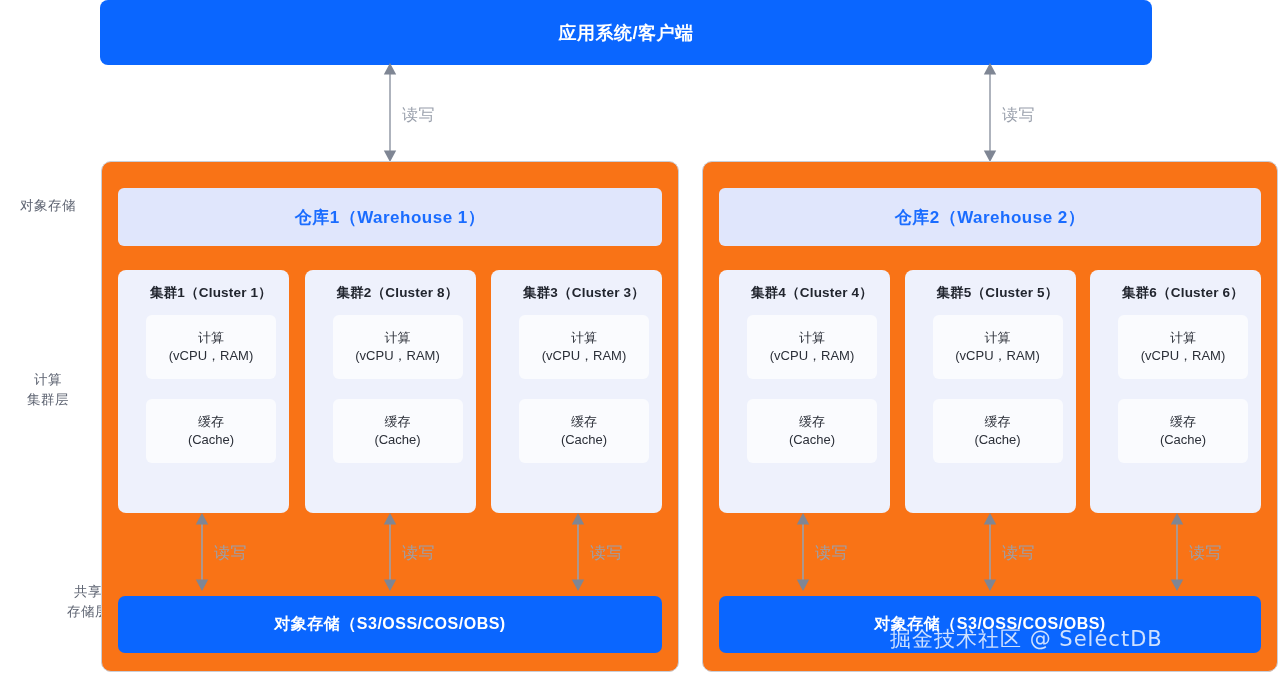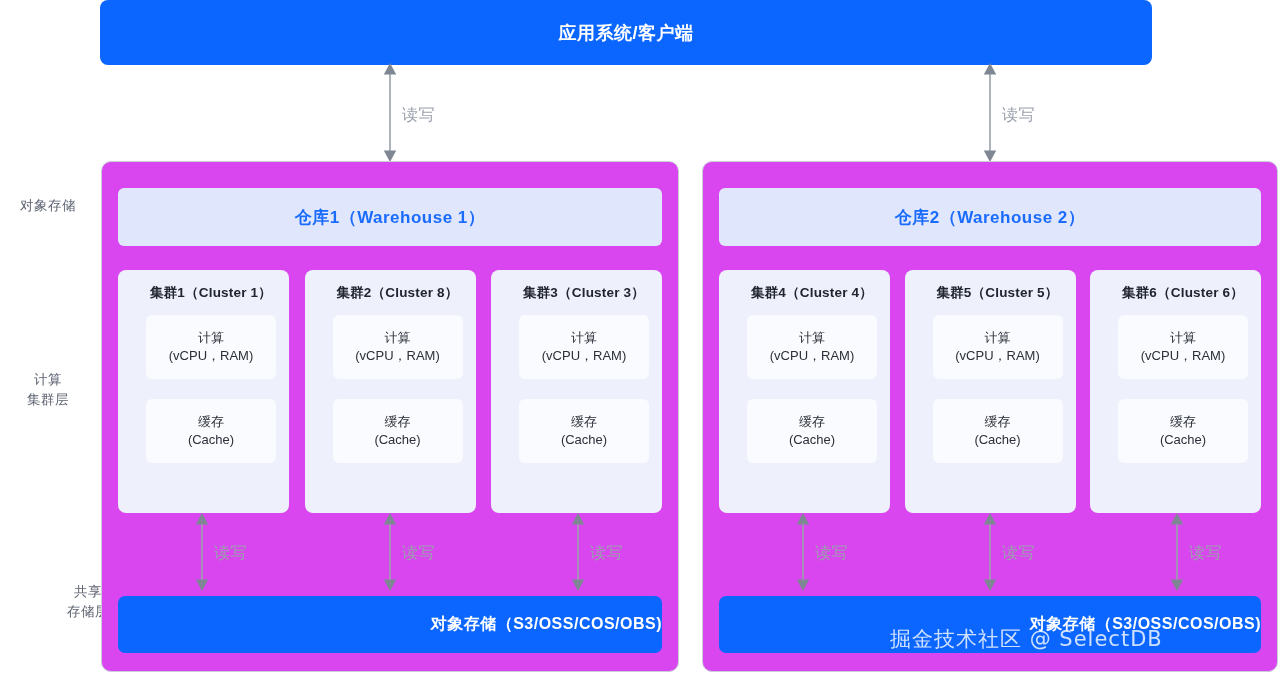--- a/index.html
+++ b/index.html
@@ -61,21 +61,21 @@
 
   
 
   
   .wh-panel {
     position: absolute;
     top: 161px;
     height: 511px;
     border: 1px solid #c9ced8;
     border-radius: 10px;
-    background: #d946ef;
+    background: #f97316;
     box-sizing: border-box;
   }
   .wh-panel.left  { left: 101px;  width: 578px; }
   .wh-panel.right { left: 702px;  width: 576px; }
 
   .wh-header {
     position: absolute;
     left: 16px;
     top: 26px;
     right: 16px;
@@ -140,21 +140,21 @@
   .storage-bar {
     position: absolute;
     left: 16px;
     right: 16px;
     bottom: 18px;
     height: 57px;
     background: #0a66ff;
     border-radius: 7px;
     display: flex;
     align-items: center;
-    justify-content: flex-end;
+    justify-content: center;
   }
   .storage-bar-label {
     color: #ffffff;
     font-size: 16px;
     font-weight: bold;
     letter-spacing: 0.5px;
   }
 
   
   .arrow {

